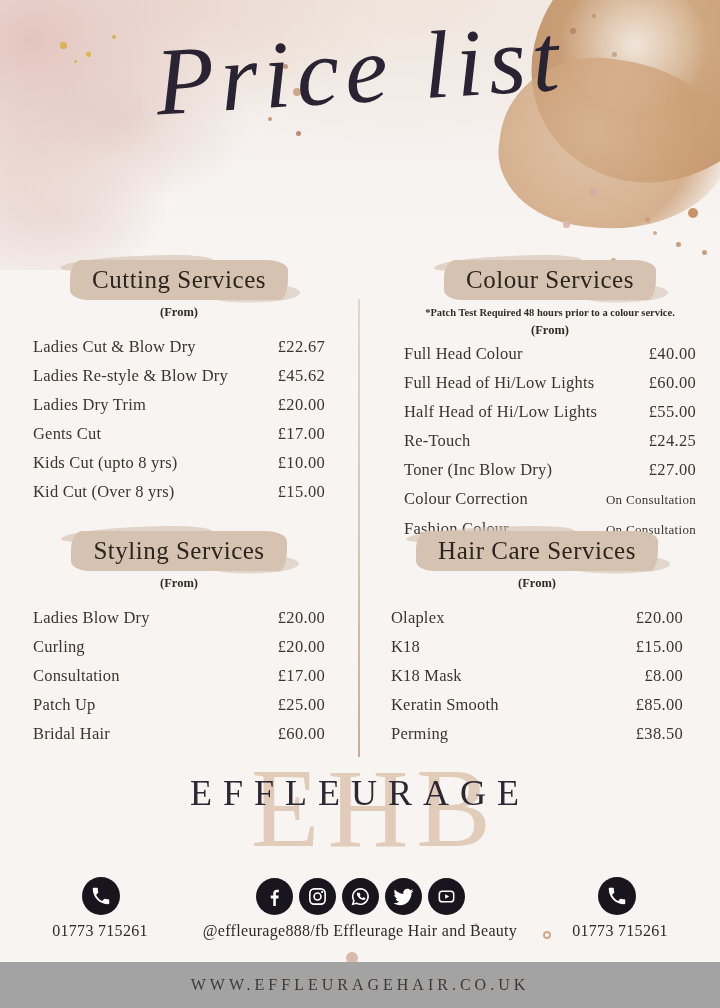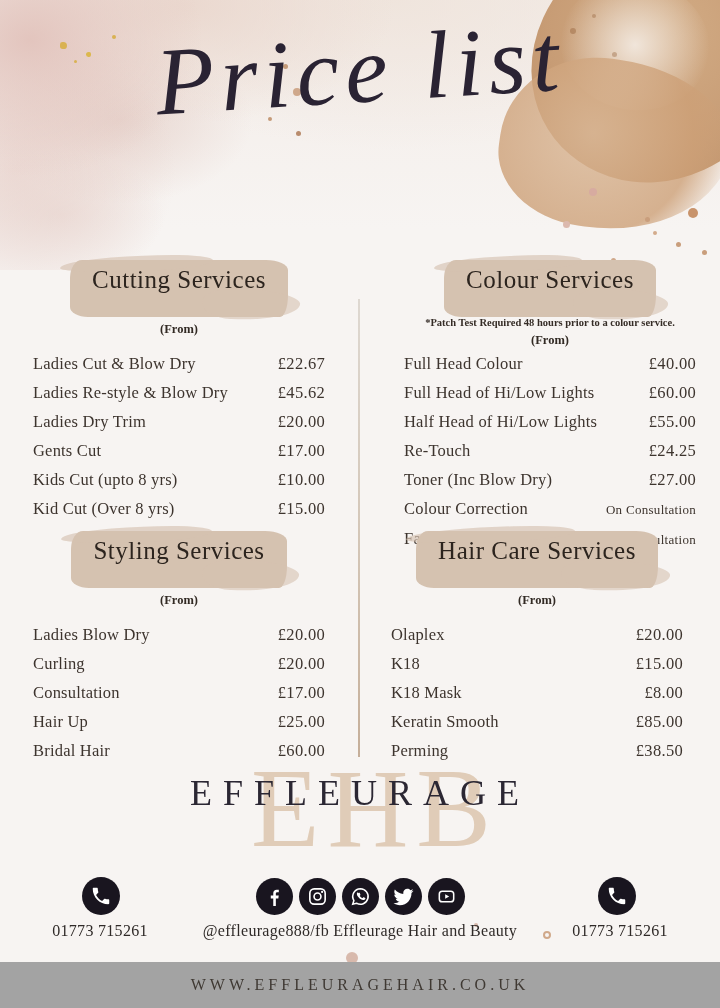--- a/index.html
+++ b/index.html
@@ -54,39 +54,39 @@
 
   
   .svc { position:absolute; width:292px; text-align:center; }
   #sec-cutting  { left:33px;  top:260px; }
   #sec-colour   { left:404px; top:260px; }
   #sec-styling  { left:33px;  top:531px; }
   #sec-haircare { left:391px; top:531px; }
 
   .brush {
     position:relative; display:inline-block;
-    padding:6px 22px 23px; background:#d5c2b0;
+    padding:6px 22px 6px; background:#d5c2b0;
     border-radius:12px 22px 8px 18px / 18px 10px 22px 10px;
   }
   .brush::before {
     content:""; position:absolute; left:-10px; top:-4px; width:70%; height:15px;
     background:#d5c2b0; opacity:.65; transform:rotate(-2deg);
     border-radius:60% 40% 50% 50% / 70% 50% 60% 40%;
   }
   .brush::after {
     content:""; position:absolute; right:-12px; bottom:-3px; width:45%; height:55%;
     background:#d5c2b0; opacity:.6; transform:rotate(3deg);
     border-radius:40% 60% 70% 30% / 50% 40% 60% 50%;
   }
   .svc-title {
     position:relative; z-index:1;
     font-family:"Liberation Serif", serif; font-weight:500;
     font-size:25px; color:#2c241e; letter-spacing:.5px; white-space:nowrap;
   }
-  .note  { font-size:10.5px; font-weight:bold; color:#352c26; }
+  .note  { margin-top:7px; font-size:10.5px; font-weight:bold; color:#352c26; }
   .from  { margin-top:5px; font-size:12.5px; font-weight:bold; color:#322a24; }
   .rows  { margin-top:18px; text-align:left; }
   #sec-colour .rows { margin-top:7px; }
   .row {
     display:flex; justify-content:space-between; align-items:baseline;
     margin-bottom:11px; font-size:16.5px; color:#3d342e; line-height:18px;
   }
   .svc-name  { letter-spacing:.2px; }
   .svc-price { letter-spacing:.3px; }
   .svc-price.consult { font-size:13px; }
@@ -279,21 +279,21 @@
           <span class="svc-name">Curling</span>
           <span class="svc-price">£20.00</span>
         </div>
 
         <div class="row">
           <span class="svc-name">Consultation</span>
           <span class="svc-price">£17.00</span>
         </div>
 
         <div class="row">
-          <span class="svc-name">Hair Up</span>
+          <span class="svc-name">Patch Up</span>
           <span class="svc-price">£25.00</span>
         </div>
 
         <div class="row">
           <span class="svc-name">Bridal Hair</span>
           <span class="svc-price">£60.00</span>
         </div>
       </div>
   </section>
 

